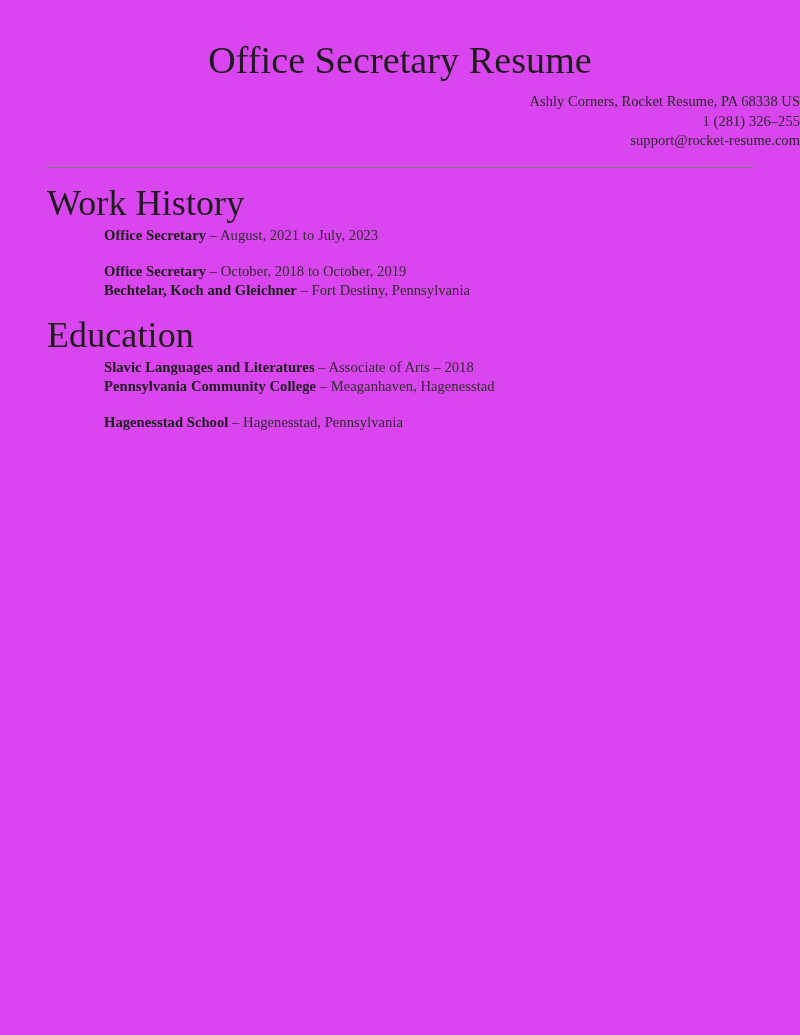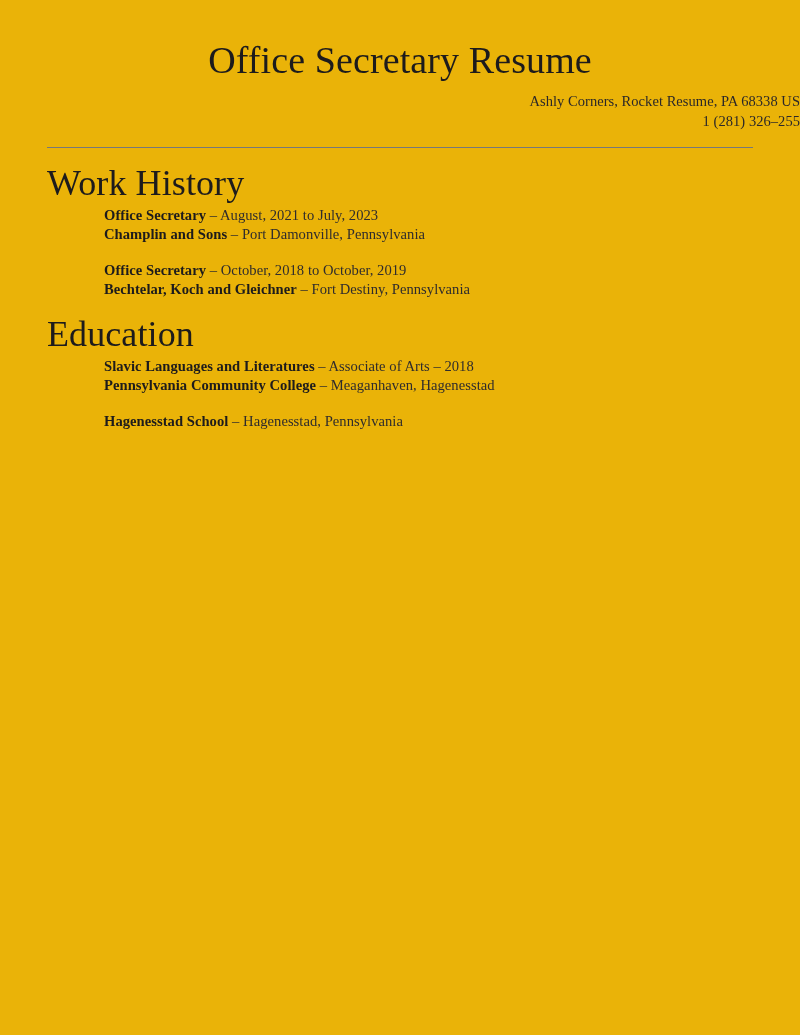--- a/index.html
+++ b/index.html
@@ -11,21 +11,21 @@
     width: 800px;
     height: 1035px;
     font-family: "Liberation Serif", "DejaVu Serif", serif;
     color: #231f20;
     -webkit-font-smoothing: antialiased;
   }
   .page {
     position: relative;
     width: 800px;
     height: 1035px;
-    background: #eab308;
+    background: #d946ef;
     box-sizing: border-box;
     overflow: hidden;
   }
 
   
   .header {
     padding-top: 36px;
     text-align: center;
   }
   .resume-title {
@@ -104,35 +104,35 @@
 <body>
 
 <div class="page">
 
   <div class="header">
     <h1 class="resume-title">Office Secretary Resume</h1>
 
     <div class="contact-block">
       <p class="contact-line">Ashly Corners, Rocket Resume, PA 68338 US</p>
       <p class="contact-line">1 (281) 326–255</p>
+      <p class="contact-line">support@rocket-resume.com</p>
     </div>
   </div>
 
   <div class="divider-wrap">
     <div class="divider"></div>
   </div>
 
   <div class="body-wrap">
     <div id="sections-root">
         <div class="section">
           <h2 class="section-title">Work History</h2>
           <div class="entries">
             <div class="entry">
               <p class="entry-line"><span class="strong-part">Office Secretary</span><span class="light-part"> – </span><span class="light-part">August, 2021 to July, 2023</span></p>
-              <p class="entry-line"><span class="strong-part">Champlin and Sons</span><span class="light-part"> – </span><span class="light-part">Port Damonville, Pennsylvania</span></p>
             </div>
             <div class="entry">
               <p class="entry-line"><span class="strong-part">Office Secretary</span><span class="light-part"> – </span><span class="light-part">October, 2018 to October, 2019</span></p>
               <p class="entry-line"><span class="strong-part">Bechtelar, Koch and Gleichner</span><span class="light-part"> – </span><span class="light-part">Fort Destiny, Pennsylvania</span></p>
             </div>
           </div>
         </div>
         <div class="section">
           <h2 class="section-title">Education</h2>
           <div class="entries">

